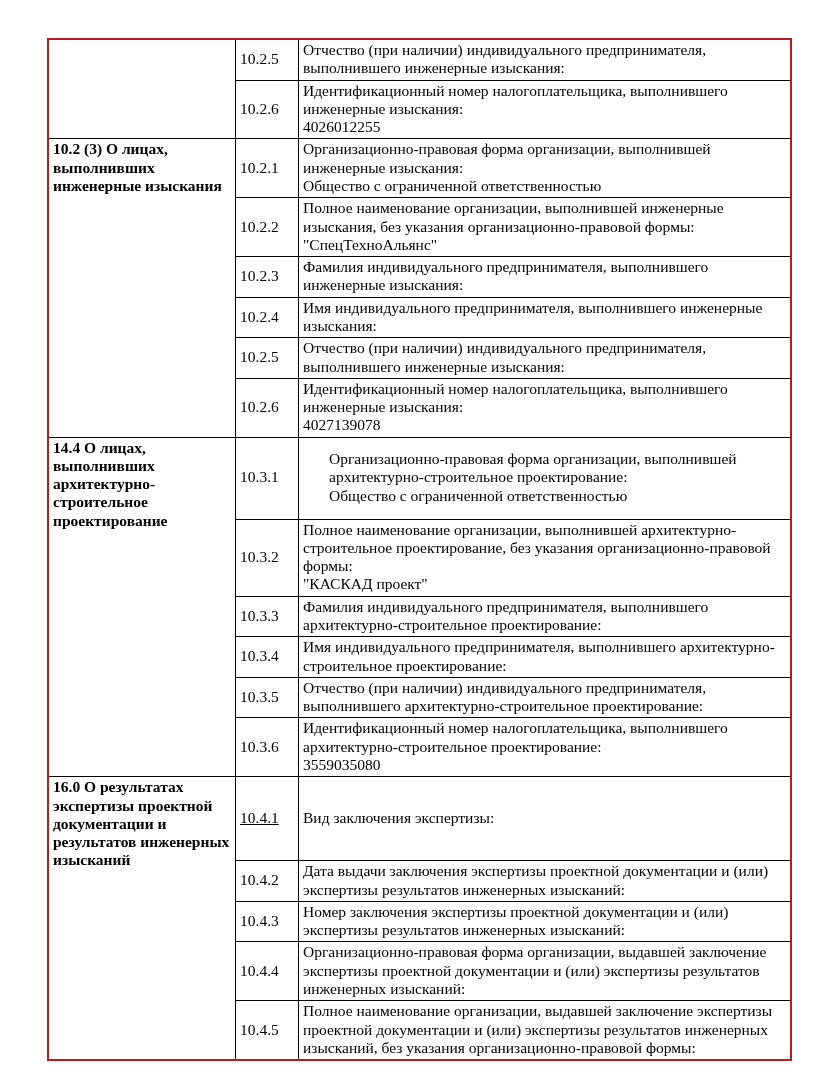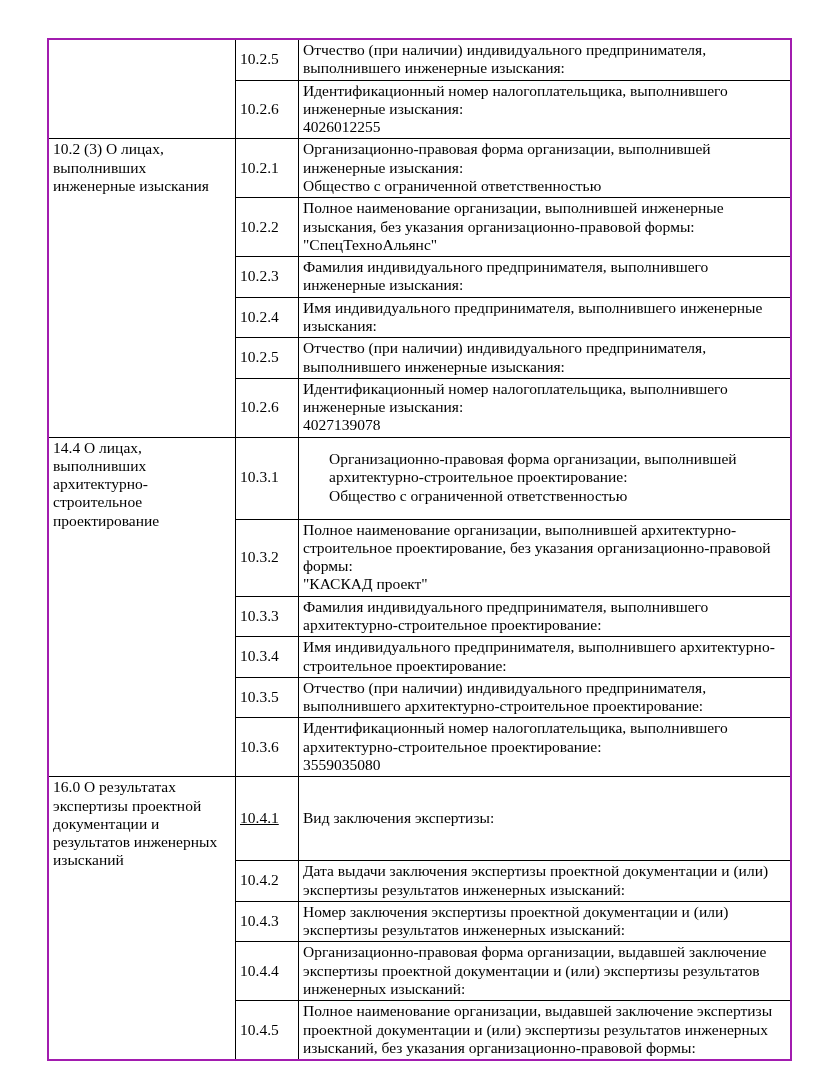--- a/index.html
+++ b/index.html
@@ -15,32 +15,33 @@
     overflow: hidden;
   }
   .page {
     padding: 38px 45px 0 47px;
     box-sizing: border-box;
   }
   table.decl {
     border-collapse: collapse;
     width: 743px;
     table-layout: fixed;
-    border: 2px solid #a21caf;
+    border: 2px solid #b91c1c;
   }
   table.decl td {
     border: 1px solid #000000;
     padding: 1px 4px 2px 4px;
     font-size: 15.5px;
     line-height: 1.18;
     word-wrap: break-word;
   }
   td.col-section {
     width: 178px;
     vertical-align: top;
+    font-weight: bold;
   }
   td.col-num {
     width: 54px;
     vertical-align: middle;
   }
   td.col-text {
     width: 483px;
     vertical-align: middle;
   }
   .field-value {

